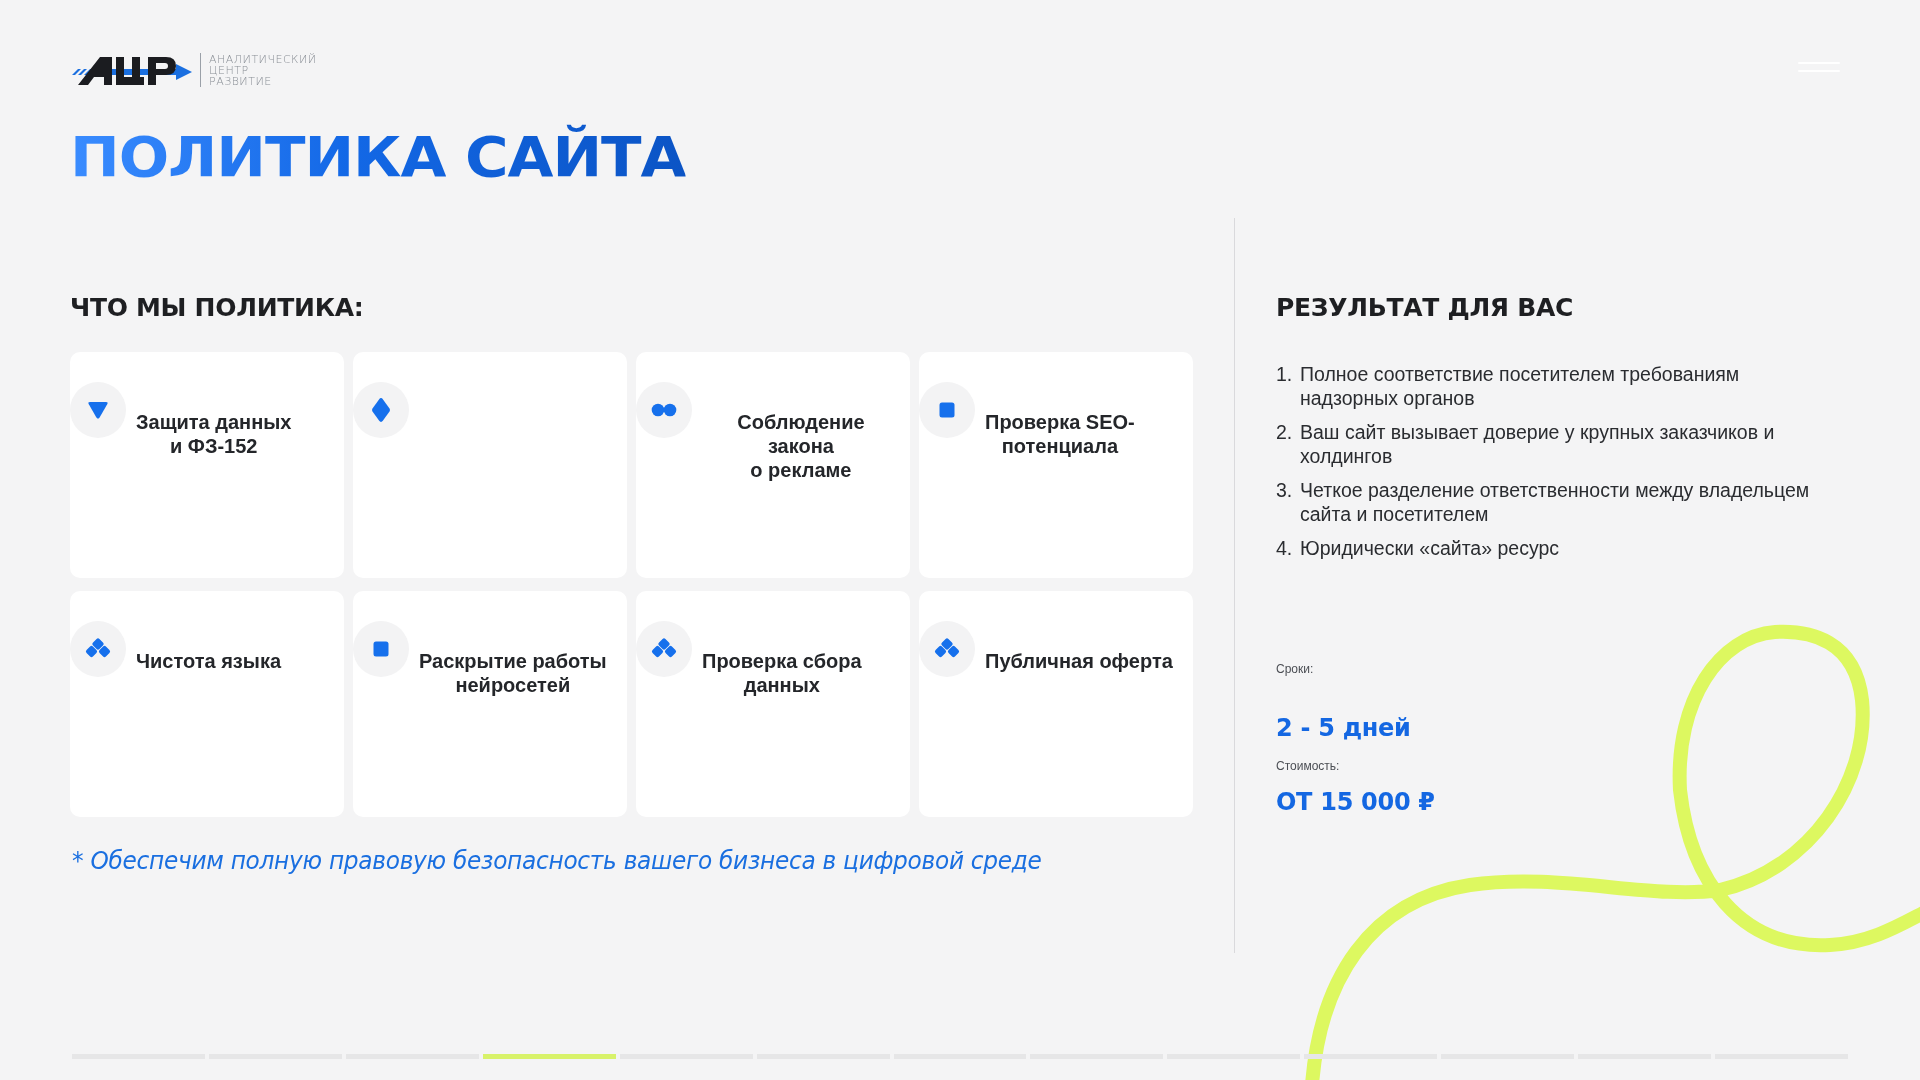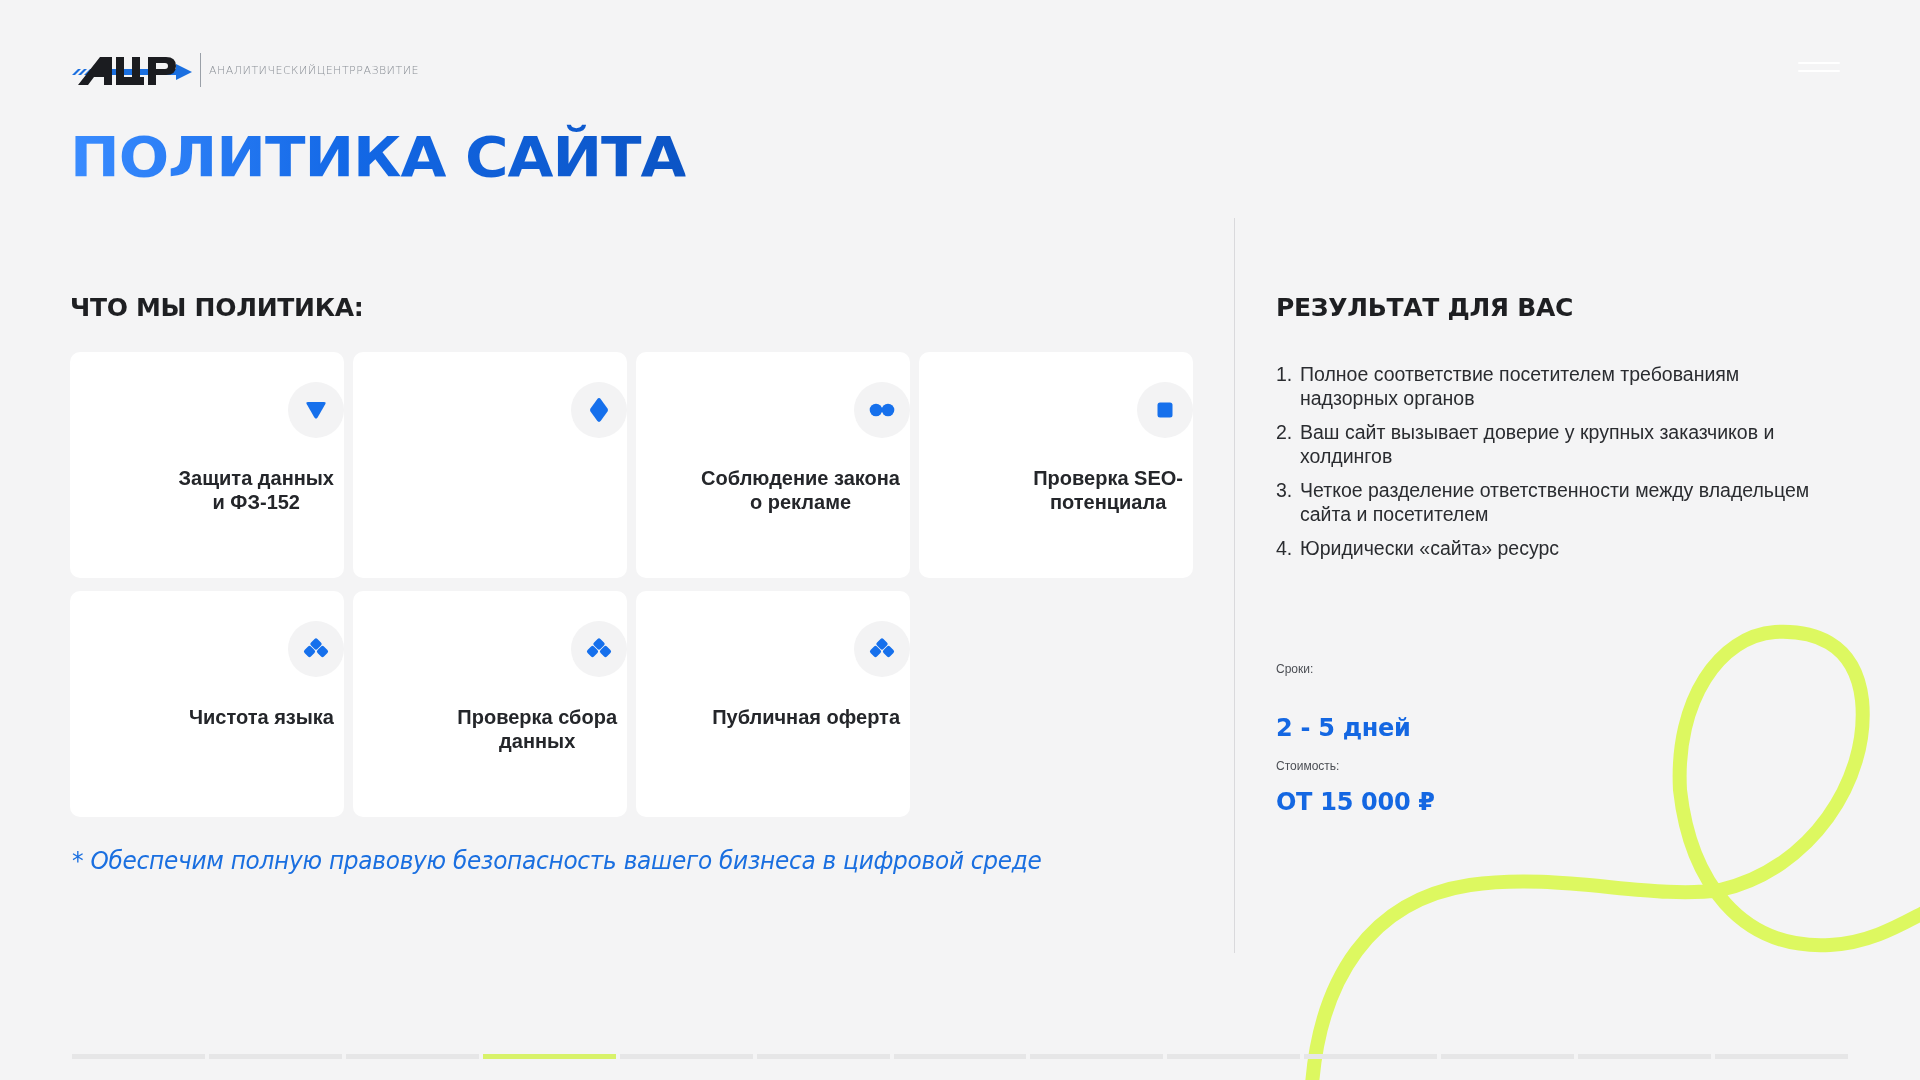--- a/index.html
+++ b/index.html
@@ -9,21 +9,21 @@
       font-family: "Liberation Sans", "DejaVu Sans", sans-serif;
       color: #1e1f22;
       position: relative;
     }
 
     
     .logo { position: absolute; left: 70px; top: 50px; height: 40px; display: flex; align-items: center; }
     .logo-mark { position: relative; width: 122px; height: 38px; }
     .logo-mark svg { display: block; }
     .logo-sep { width: 1px; height: 34px; background: #9aa0a8; margin: 0 8px 0 8px; }
-    .logo-text { display: flex; flex-direction: row; font-size: 11px; line-height: 11px; color: #8a8f96; letter-spacing: 0.5px; text-transform: uppercase; font-family: "DejaVu Sans", sans-serif; font-weight: 300; }
+    .logo-text { display: flex; flex-direction: column; font-size: 11px; line-height: 11px; color: #8a8f96; letter-spacing: 0.5px; text-transform: uppercase; font-family: "DejaVu Sans", sans-serif; font-weight: 300; }
 
     
     .menu-btn { position: absolute; left: 1798px; top: 62px; width: 42px; height: 16px; cursor: pointer; }
     .menu-btn span { display: block; height: 2px; background: #ffffff; margin-bottom: 6px; border-radius: 1px; }
 
     
     .page-title {
       position: absolute; left: 70px; top: 124px;
       font-family: "DejaVu Sans", sans-serif; font-weight: 900;
       font-size: 55px; letter-spacing: -1px; line-height: 66px;
@@ -41,21 +41,21 @@
     .right-h { left: 1276px; top: 293px; }
 
     
     .grid {
       position: absolute; left: 70px; top: 352px; width: 1125px;
       display: grid; grid-template-columns: repeat(4, 274px); grid-auto-rows: 226px;
       column-gap: 9px; row-gap: 13px;
     }
     .card {
       background: #ffffff; border-radius: 10px;
-      display: flex; flex-direction: column; align-items: flex-end;
+      display: flex; flex-direction: row; align-items: flex-start;
       padding-top: 30px; cursor: pointer;
     }
     .icon-circle {
       width: 56px; height: 56px; border-radius: 50%;
       background: #f3f3f4; display: flex; align-items: center; justify-content: center;
     }
     .card-label {
       margin-top: 28px; text-align: center; font-weight: 700; font-size: 20px;
       line-height: 24px; color: #24262a; white-space: pre-line; padding: 0 10px;
     }
@@ -176,20 +176,29 @@
             <rect x="9.5" y="1.5" width="9" height="9" rx="2" transform="rotate(45 14 6)"></rect>
             <rect x="3" y="9" width="9" height="9" rx="2" transform="rotate(45 7.5 13.5)"></rect>
             <rect x="16" y="9" width="9" height="9" rx="2" transform="rotate(45 20.5 13.5)"></rect>
           </g>
         </svg>
     </div>
     <div class="card-label">Чистота языка</div>
   </div>
   <div class="card">
     <div class="icon-circle">
+      <svg width="16" height="16" viewBox="0 0 16 16">
+          <rect x="0.5" y="0.5" width="15" height="15" rx="2.5" fill="#1670ec"></rect>
+        </svg>
+    </div>
+    <div class="card-label">Раскрытие работы
+нейросетей</div>
+  </div>
+  <div class="card">
+    <div class="icon-circle">
       <svg width="28" height="22" viewBox="0 0 28 22">
           <g fill="#1670ec">
             <rect x="9.5" y="1.5" width="9" height="9" rx="2" transform="rotate(45 14 6)"></rect>
             <rect x="3" y="9" width="9" height="9" rx="2" transform="rotate(45 7.5 13.5)"></rect>
             <rect x="16" y="9" width="9" height="9" rx="2" transform="rotate(45 20.5 13.5)"></rect>
           </g>
         </svg>
     </div>
     <div class="card-label">Проверка сбора
 данных</div>

